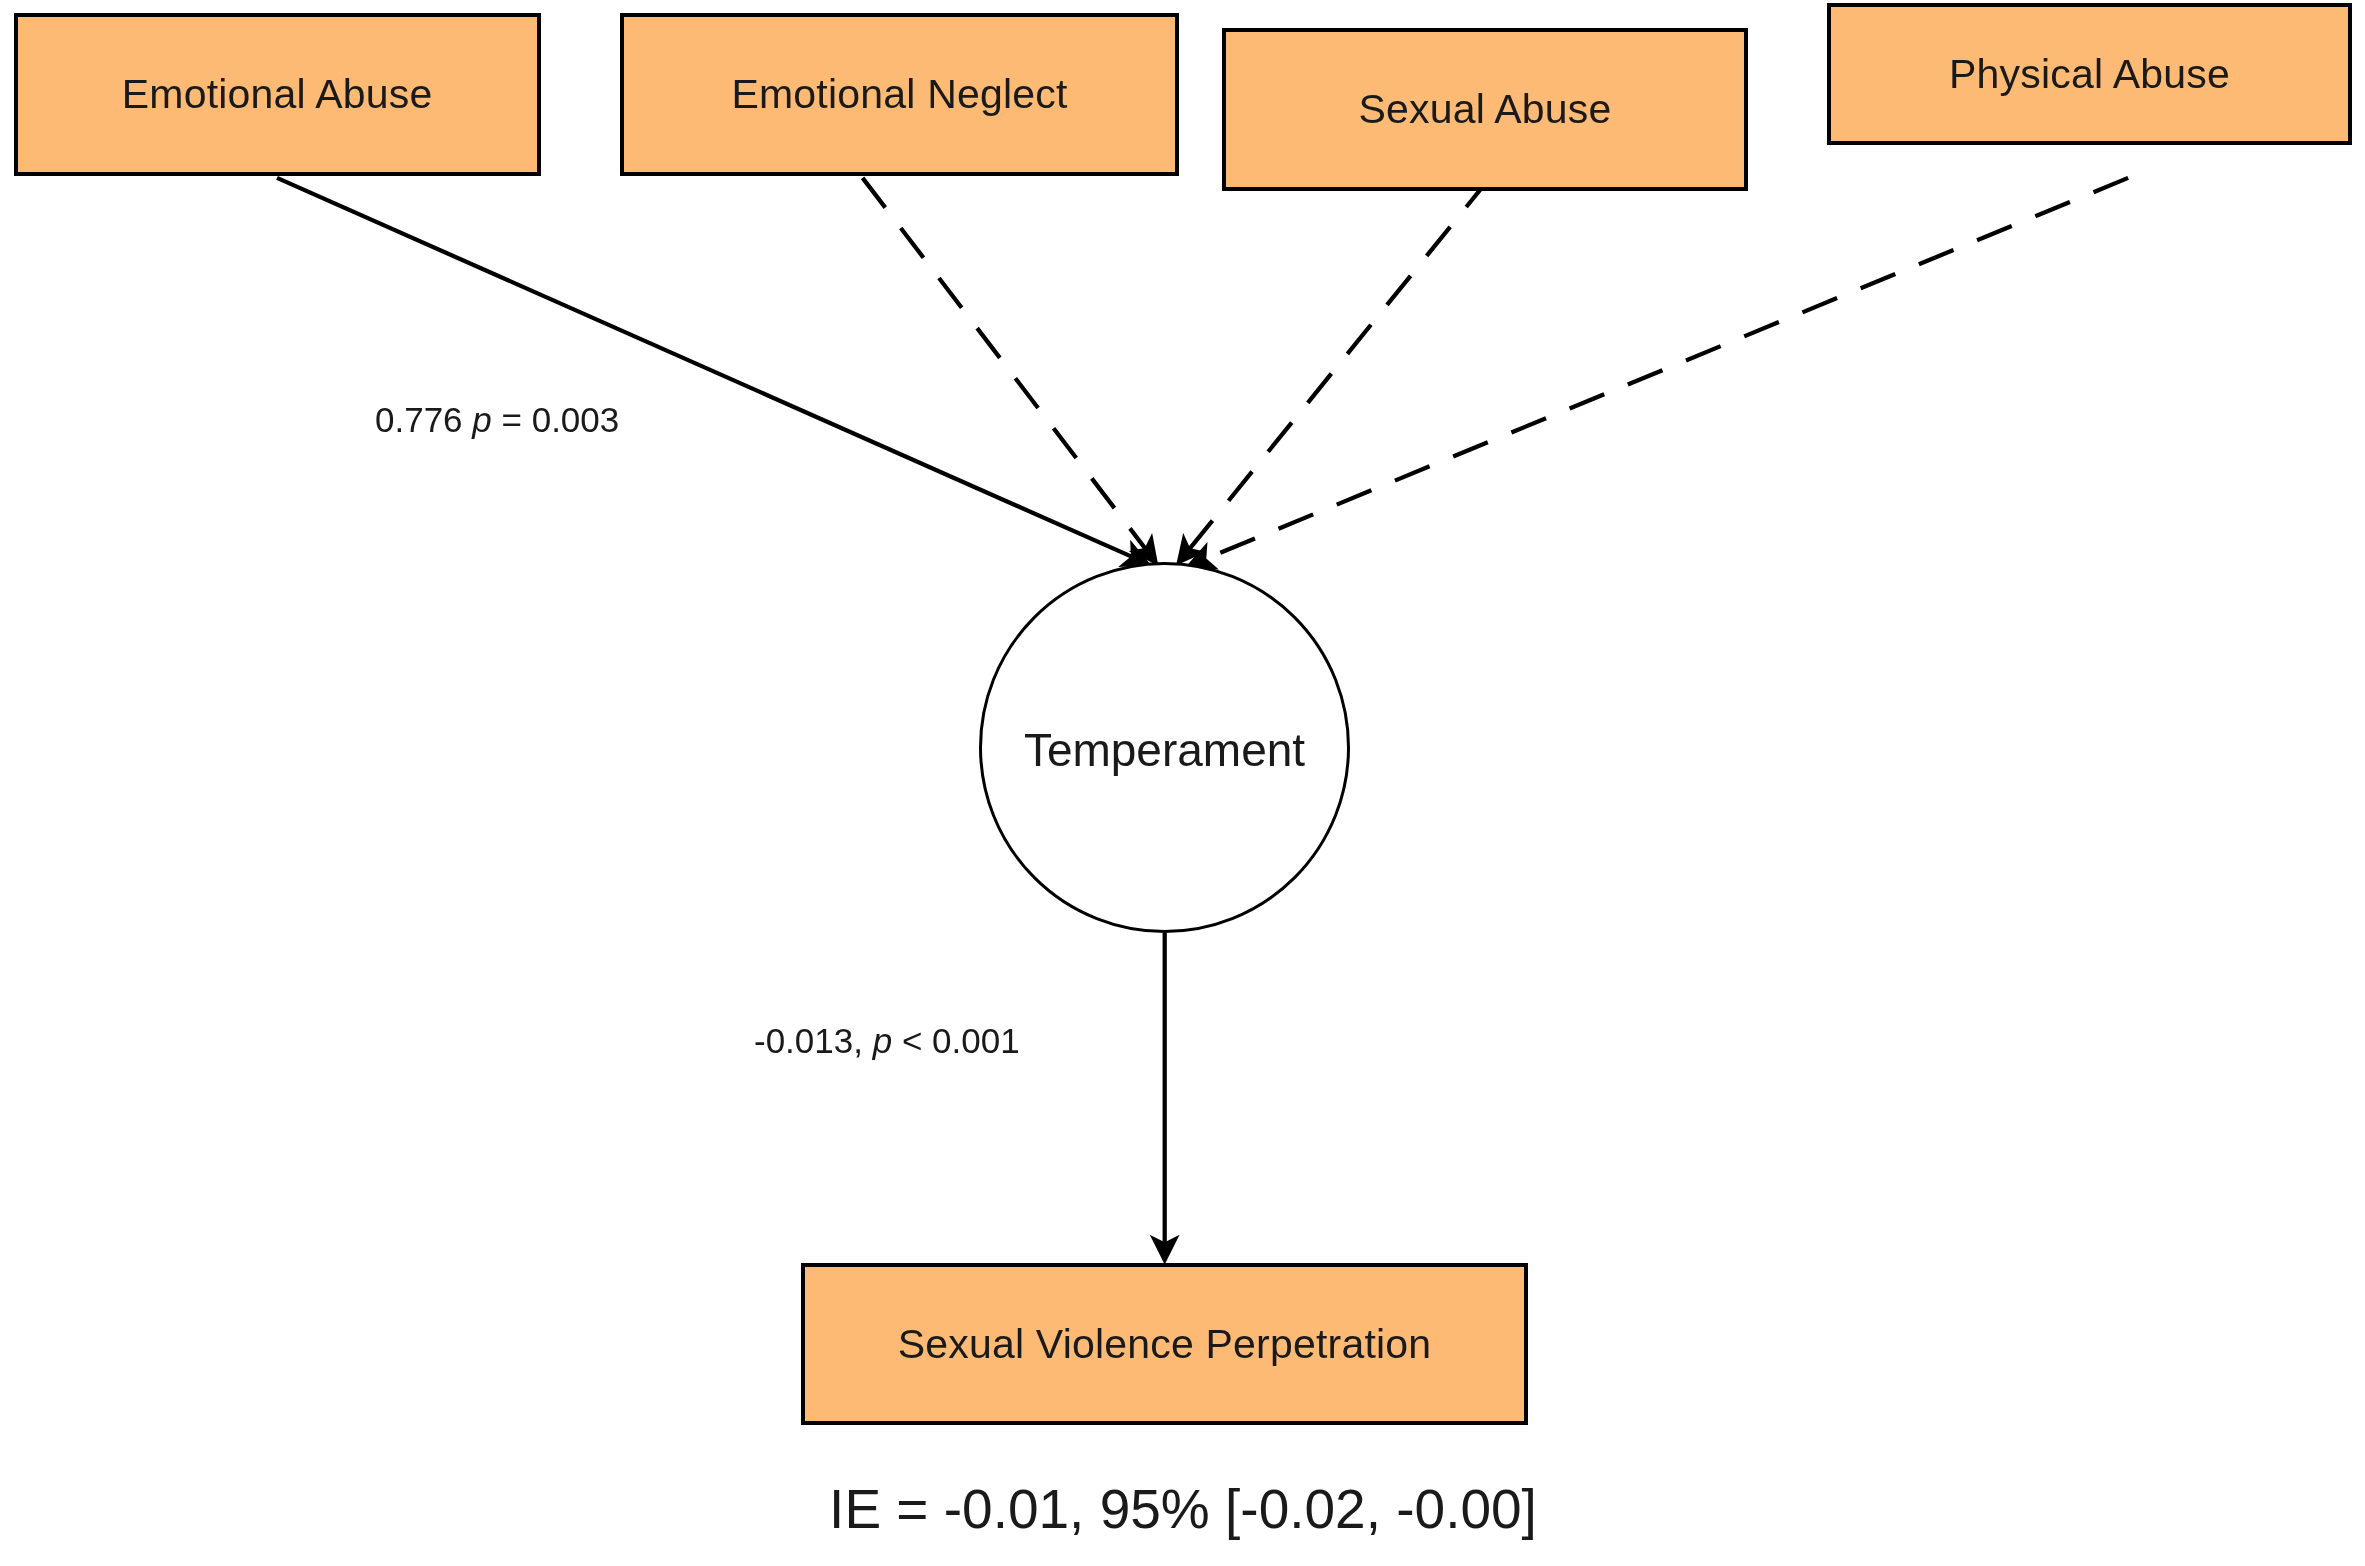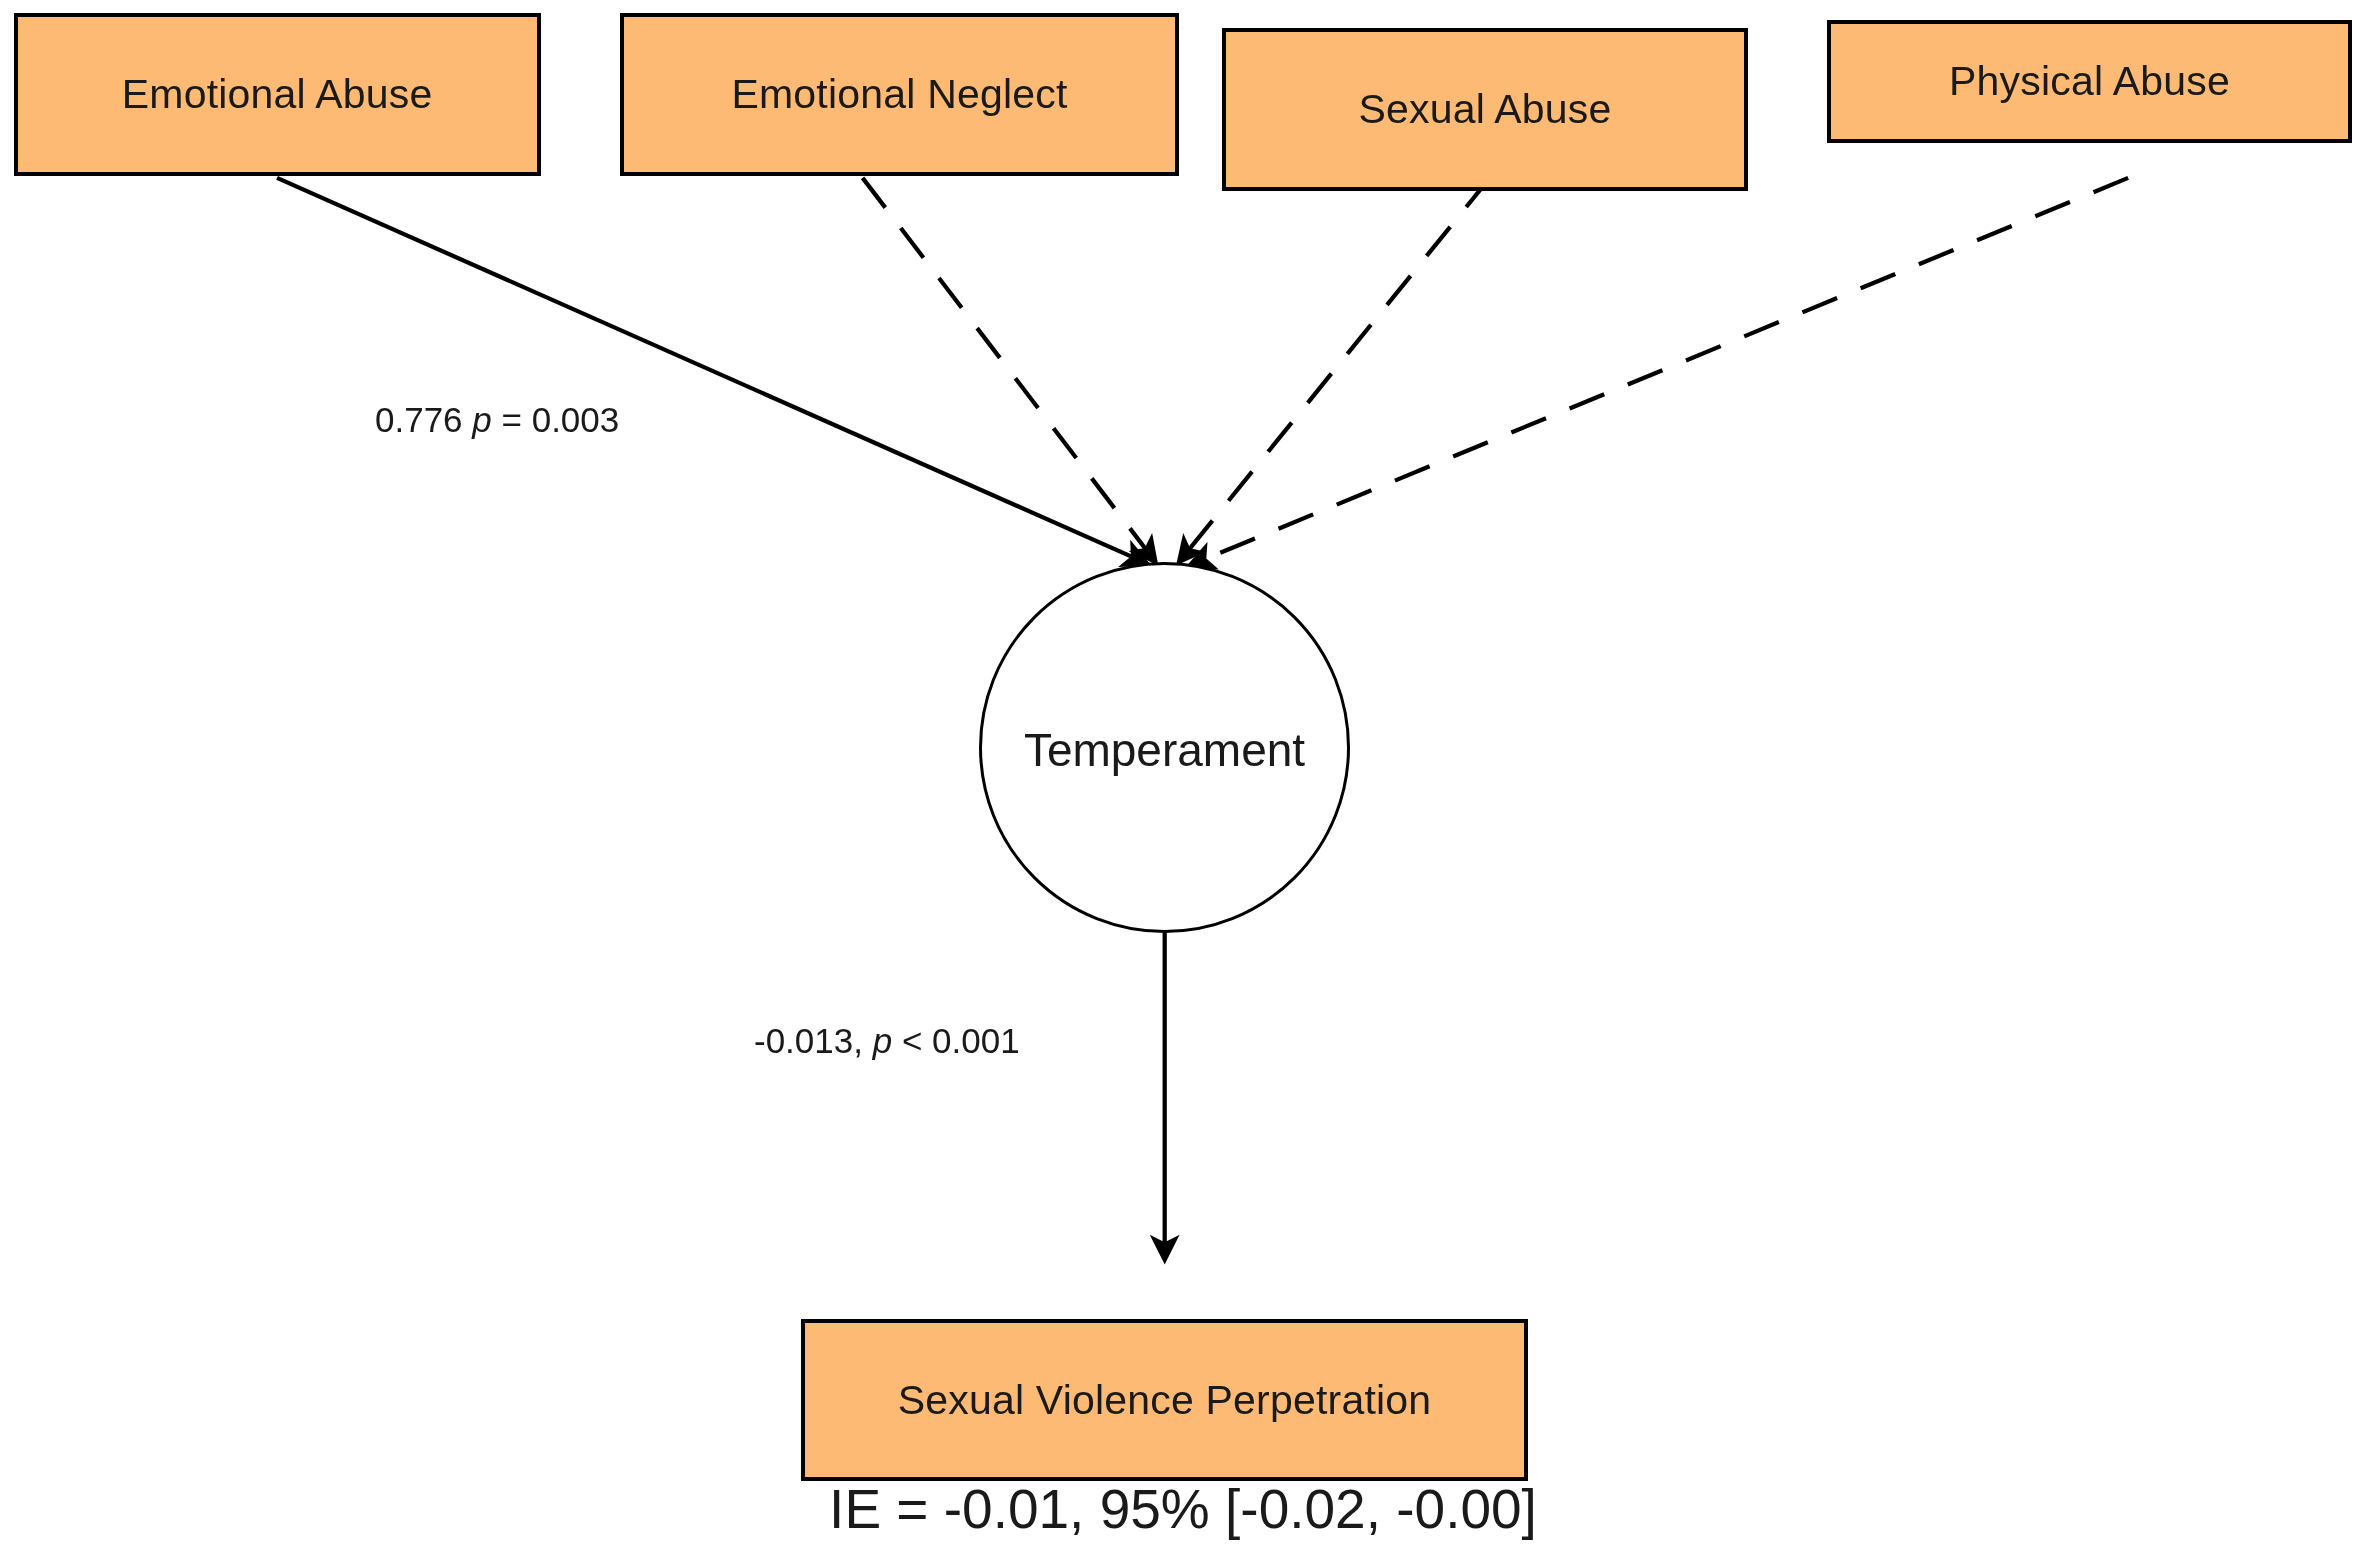--- a/index.html
+++ b/index.html
@@ -110,29 +110,29 @@
   </div>
 
   <div class="node-box" style="left:620px; top:12.8px; width:559px; height:163px;">
     <span class="node-label">Emotional Neglect</span>
   </div>
 
   <div class="node-box" style="left:1222px; top:28px; width:526px; height:163px;">
     <span class="node-label">Sexual Abuse</span>
   </div>
 
-  <div class="node-box" style="left:1827px; top:20px; width:525px; height:123px;">
+  <div class="node-box" style="left:1827px; top:3px; width:525px; height:142px;">
     <span class="node-label">Physical Abuse</span>
   </div>
 
   <div class="circle-node" style="left:979px; top:562px; width:371px; height:371px;">
     <span class="circle-label">Temperament</span>
   </div>
 
-  <div class="node-box" style="left:801px; top:1319px; width:727px; height:162px;">
+  <div class="node-box" style="left:801px; top:1263px; width:727px; height:162px;">
     <span class="node-label">Sexual Violence Perpetration</span>
   </div>
 
   <div class="edge-label" style="left:375px; top:400px;">
     <span>0.776 </span><i>p</i><span> = 0.003</span>
   </div>
 
   <div class="edge-label" style="left:754px; top:1021px;">
     <span>-0.013, </span><i>p</i><span> &lt; 0.001</span>
   </div>

